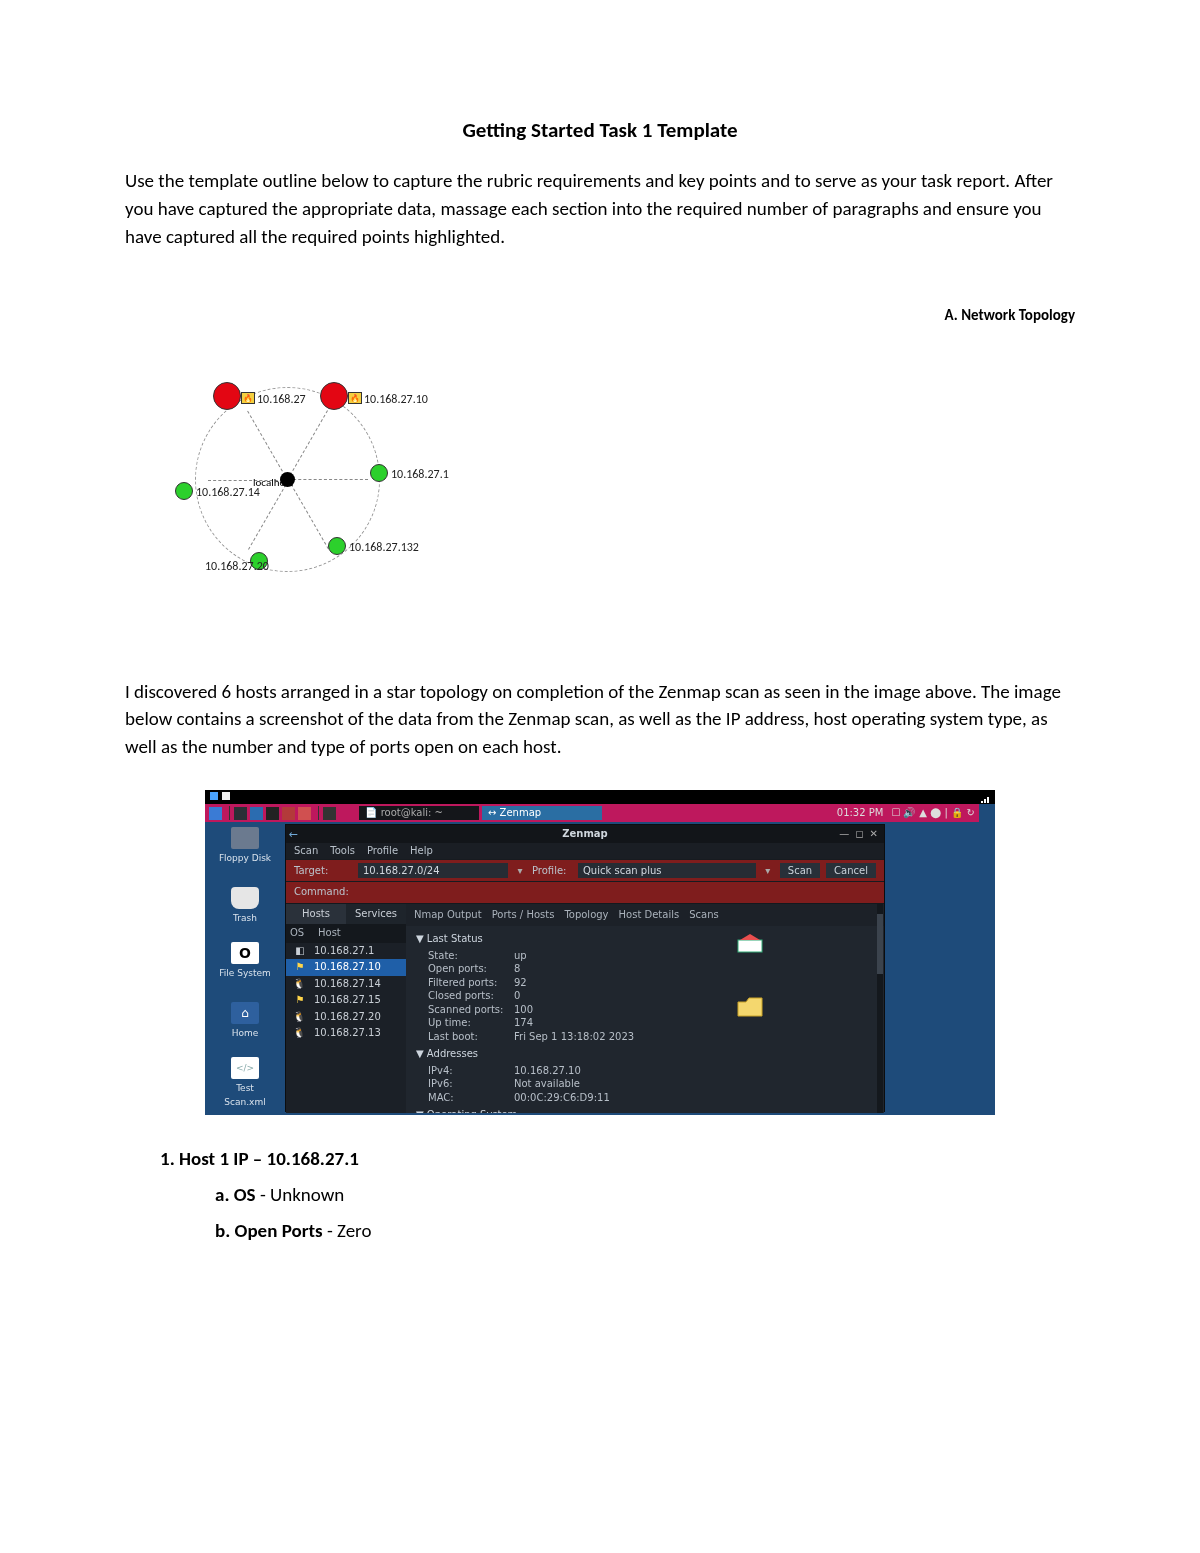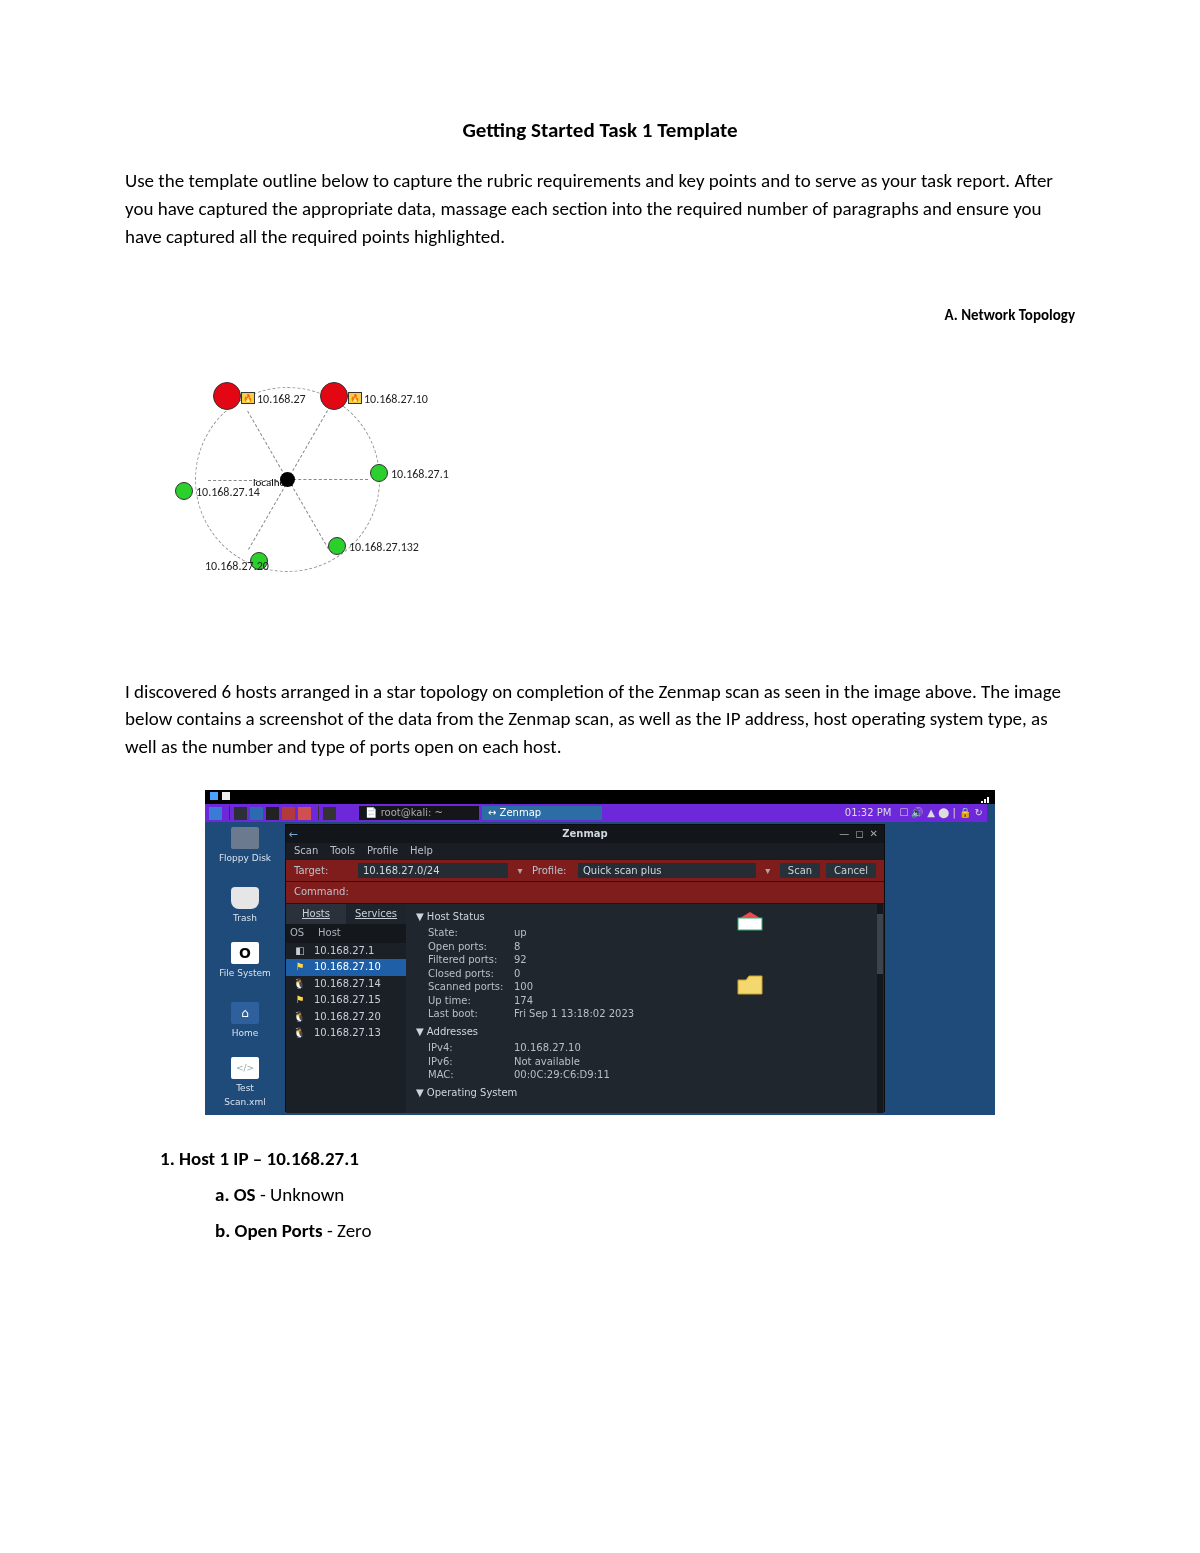--- a/index.html
+++ b/index.html
@@ -35,21 +35,21 @@
   .zenmap-shot {
     width: 790px; height: 325px; margin: 0 auto; background: #1e4b7a;
     position: relative; font-family: "DejaVu Sans", Arial, sans-serif;
     color: #c9cfd6; font-size: 11px; overflow: hidden;
   }
   .zn-topbar { position: absolute; left: 0; top: 0; right: 0; height: 14px; background: #000; }
   .zn-topbar .left-icons { position: absolute; left: 5px; top: 2px; display: flex; gap: 4px; }
   .zn-topbar .left-icons span { width: 8px; height: 8px; }
   .zn-topbar .mid-title { position: absolute; left: 50%; top: 1px; transform: translateX(-50%); font-size: 9px; color: #bbb; }
   .zn-topbar .sig { position: absolute; right: 4px; top: 2px; width: 10px; height: 8px; }
-  .zn-taskbar { position: absolute; left: 0; top: 14px; right: 8px; height: 18px; background: #6d28d9; display: flex; align-items: center; padding: 5px 4px; }
+  .zn-taskbar { position: absolute; left: 0; top: 14px; right: 16px; height: 18px; background: #be185d; display: flex; align-items: center; padding: 5px 4px; }
   .zn-taskbar .tb-icon { width: 13px; height: 13px; margin-right: 3px; display: inline-block; }
   .zn-taskbar .tb-divider { width: 1px; height: 14px; background: #333; margin: 0 4px; }
   .zn-taskbar .tb-task { width: 120px; height: 14px; background: #14161a; color: #aaa; font-size: 10px; padding: 0 6px; line-height: 14px; margin-right: 3px; }
   .zn-taskbar .tb-task.active { background: #2a6ea3; color: #fff; }
   .zn-taskbar .tb-right { margin-left: auto; display: flex; align-items: center; gap: 8px; color: #ddd; font-size: 10px; }
 
   .zn-desktop { position: absolute; left: 0; top: 32px; width: 100px; bottom: 0; }
   .zn-desktop .dsk { position: absolute; width: 60px; text-align: center; font-size: 9px; color: #d9e2ec; }
   .zn-desktop .dsk .ic { width: 28px; height: 22px; margin: 0 auto 3px; border-radius: 2px; }
 
@@ -61,21 +61,21 @@
   .zn-window .menubar { height: 16px; background: #1a1e24; font-size: 10px; color: #b8c0c9; display: flex; align-items: center; gap: 12px; padding: 0 8px; }
   .zn-window .row { display: flex; align-items: center; gap: 6px; padding: 3px 8px; font-size: 10px; background: #7f1d1d; border-top: 1px solid #171b20; }
   .zn-window .row .rlabel { color: #bac2cb; width: 58px; }
   .zn-window .row .rinput { flex: 1; height: 15px; background: #262c34; color: #d2d8df; padding: 0 5px; line-height: 15px; }
   .zn-window .row .rbtn { height: 15px; padding: 0 8px; background: #283039; color: #c9d1d9; line-height: 15px; }
   .zn-window .row .dd { width: 12px; text-align: center; color: #aaa; }
 
   .zn-body { display: flex; height: 210px; border-top: 1px solid #14181d; }
   .zn-left { width: 120px; background: #1b2027; }
   .zn-left .toggl { display: flex; font-size: 10px; }
-  .zn-left .toggl span { flex: 1; text-align: center; padding: 3px 0; background: #1e242b; text-decoration: underline; }
+  .zn-left .toggl span { flex: 1; text-align: center; padding: 3px 0; background: #1e242b; }
   .zn-left .toggl span.active { background: #2a313a; }
   .zn-left .hdr { display: flex; background: #14181d; font-size: 10px; color: #aab2bb; }
   .zn-left .hdr span:first-child { width: 28px; padding: 2px 4px; }
   .zn-left .hdr span:last-child { flex: 1; padding: 2px 4px; }
   .zn-left .hl { display: flex; font-size: 10px; padding: 1px 0; }
   .zn-left .hl .ico { width: 28px; text-align: center; font-size: 10px; }
   .zn-left .hl .ip { flex: 1; }
   .zn-left .hl.sel { background: #1f5fa8; color: #fff; }
 
   .zn-right { flex: 1; background: #20262e; display: flex; flex-direction: column; }
@@ -256,22 +256,29 @@
             <span class="ico" style="color:#f5c030;">🐧</span>
             <span class="ip">10.168.27.20</span>
           </div>
         <div class="hl">
             <span class="ico" style="color:#f5c030;">🐧</span>
             <span class="ip">10.168.27.13</span>
           </div>
       </div>
 
       <div class="zn-right" style="position:relative;">
+        <div class="rtabs">
+          <span>Nmap Output</span>
+          <span>Ports / Hosts</span>
+          <span>Topology</span>
+          <span>Host Details</span>
+          <span>Scans</span>
+        </div>
         <div class="detail">
-          <div class="sect">▼ Host Status</div>
+          <div class="sect">▼ Last Status</div>
           <div class="kv">
               <span class="k">State:</span>
               <span>up</span>
             </div>
           <div class="kv">
               <span class="k">Open ports:</span>
               <span>8</span>
             </div>
           <div class="kv">
               <span class="k">Filtered ports:</span>

